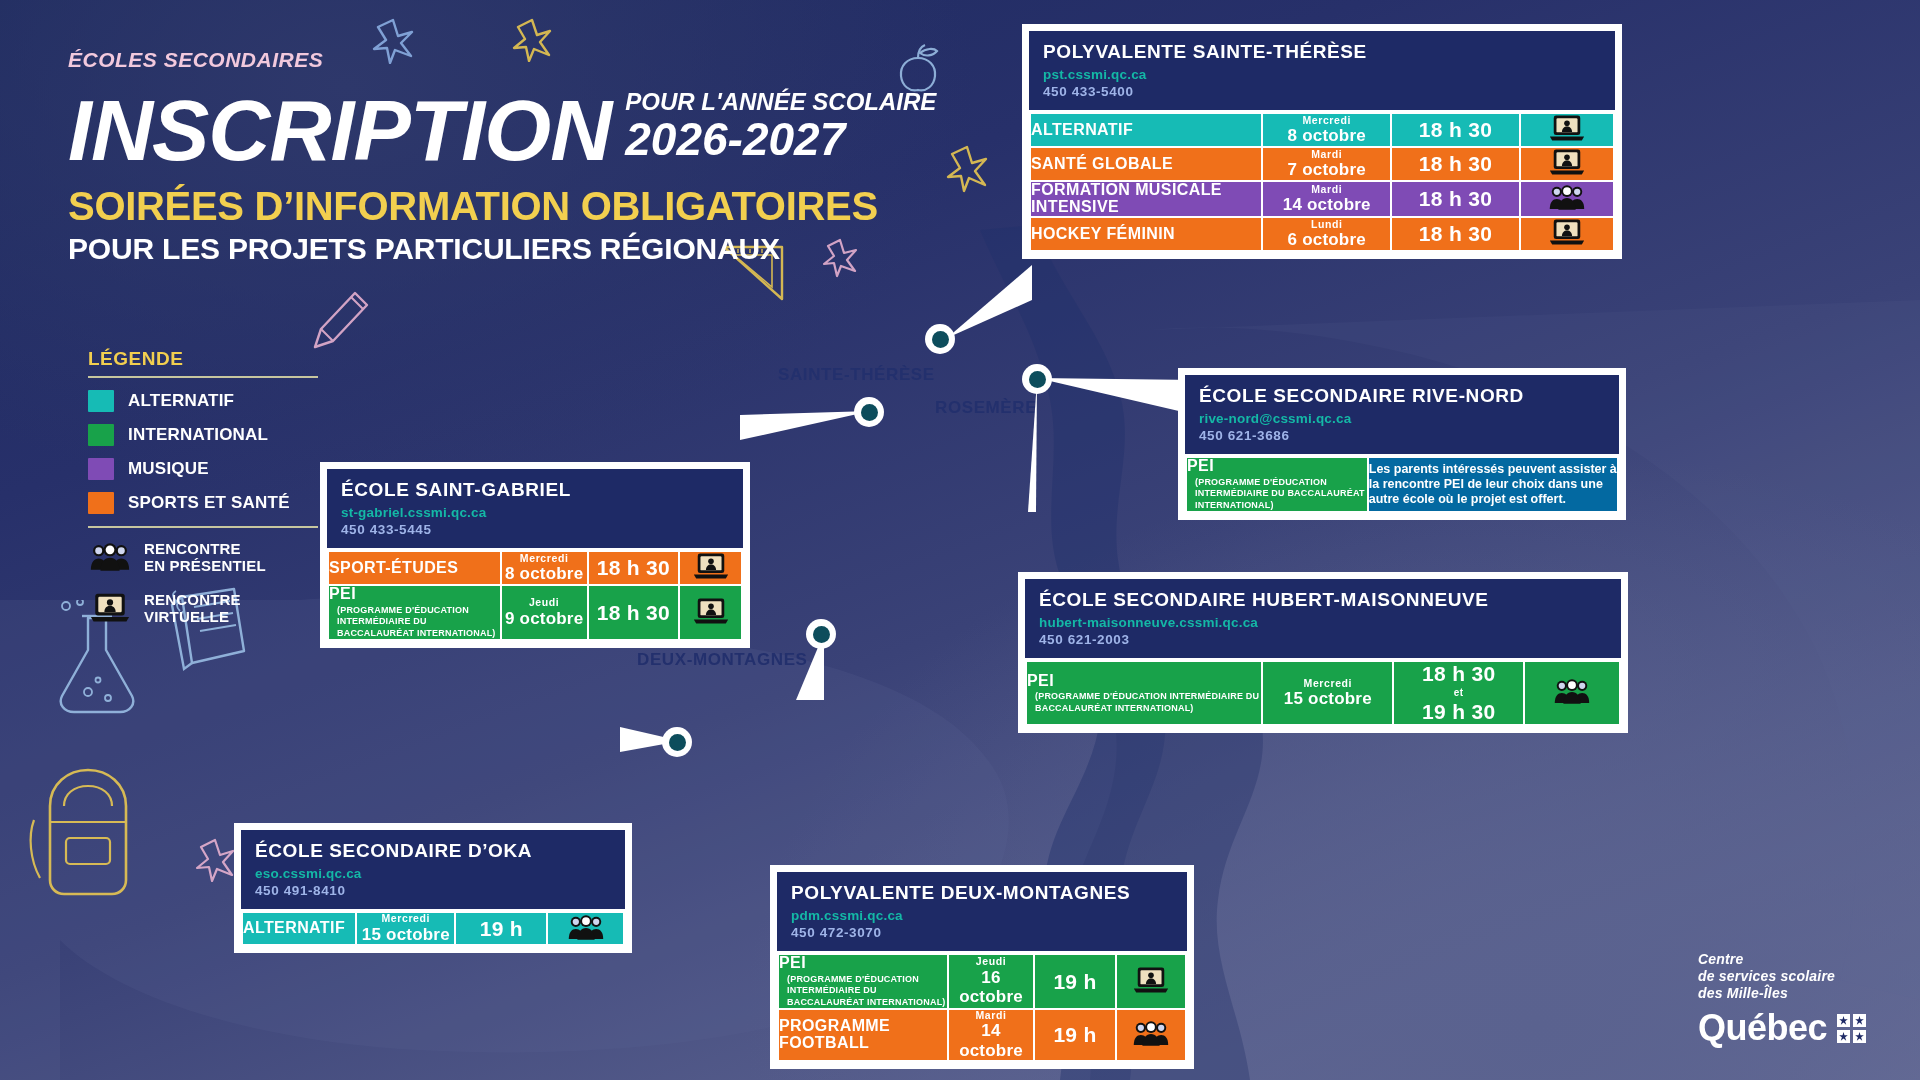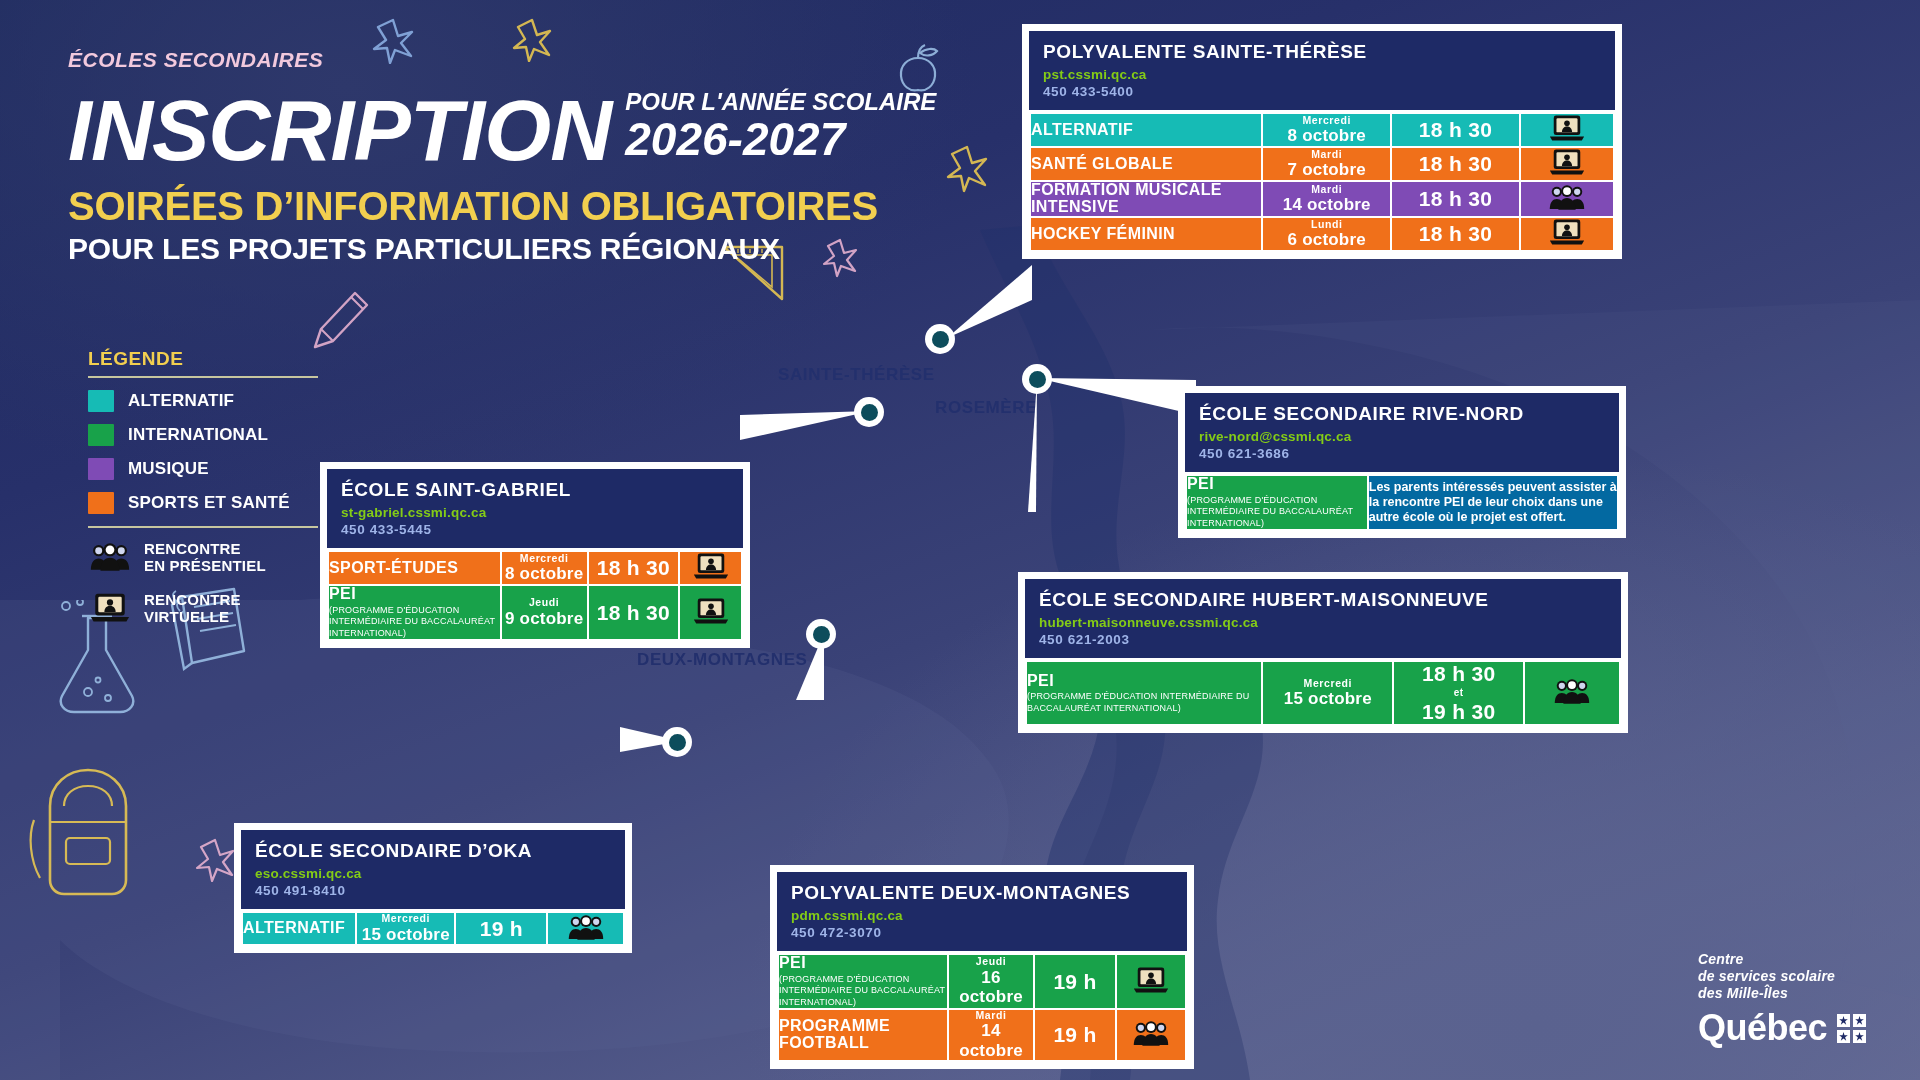--- a/index.html
+++ b/index.html
@@ -71,27 +71,27 @@
   
   .connector{position:absolute;pointer-events:none;}
   .pin{position:absolute;width:30px;height:30px;border-radius:50%;background:#fff;
        display:flex;align-items:center;justify-content:center;}
   .pin i{width:17px;height:17px;border-radius:50%;background:#0d4d5c;display:block;}
 
   
   .card{position:absolute;background:#ffffff;padding:7px;box-sizing:border-box;}
   .card-head{background:#1e2a66;padding:10px 14px 11px 14px;}
   .card-title{color:#fff;font-size:19px;font-weight:bold;letter-spacing:.6px;line-height:1.12;margin:0;}
-  .card-web{color:#84cc16;font-size:13.5px;font-weight:bold;margin:5px 0 0 0;letter-spacing:.2px;}
+  .card-web{color:#14b8a6;font-size:13.5px;font-weight:bold;margin:5px 0 0 0;letter-spacing:.2px;}
   .card-tel{color:#9fb4e8;font-size:13.5px;font-weight:bold;margin:2px 0 0 0;letter-spacing:.6px;}
   table.rows{border-collapse:separate;border-spacing:2px;width:100%;margin-top:2px;table-layout:fixed;}
   table.rows td{vertical-align:middle;padding:0;}
   .c-prog{padding:8px 12px;color:#fff;}
   .prog-name{font-size:16px;font-weight:bold;letter-spacing:.4px;line-height:1.05;}
-  .prog-sub{font-size:9px;font-weight:normal;line-height:1.25;letter-spacing:.2px;margin-top:2px;}
+  .prog-sub{font-size:9px;font-weight:bold;line-height:1.25;letter-spacing:.2px;margin-top:2px;margin-left:8px;}
   .c-date{text-align:center;color:#fff;padding:6px 6px;}
   .date-day{font-size:10.5px;font-weight:bold;letter-spacing:.6px;line-height:1.1;}
   .date-num{font-size:17px;font-weight:bold;letter-spacing:.2px;line-height:1.15;}
   .c-time{text-align:center;color:#fff;font-size:21px;font-weight:bold;padding:6px 8px;letter-spacing:.3px;}
   .c-time .et{display:block;font-size:10px;font-weight:bold;letter-spacing:.5px;line-height:1.4;}
   .c-ico{text-align:center;padding:4px 6px;}
   .note-cell{color:#fff;font-size:12.5px;font-weight:bold;line-height:1.22;padding:9px 11px;}
 
   
   .footer{position:absolute;right:54px;bottom:34px;text-align:left;}
@@ -367,21 +367,21 @@
     <rect x="6" y="2" width="34" height="25" rx="3" fill="#111"></rect>
     <rect x="9.5" y="5.5" width="27" height="18" rx="1.5" fill="#efe0bf"></rect>
     <circle cx="23" cy="12" r="3.6" fill="#111"></circle>
     <path d="M16.5 23 C16.5 18.5, 19.5 16, 23 16 C26.5 16, 29.5 18.5, 29.5 23 Z" fill="#111"></path>
     <path d="M1 29 L45 29 L42 34 L4 34 Z" fill="#111"></path>
   </svg></td>
             </tr>
           </tbody>
         </table>
       </div>
-      <div class="card" style="left: 1178px; top: 386px; width: 448px;">
+      <div class="card" style="left: 1178px; top: 368px; width: 448px;">
         <div class="card-head">
       <p class="card-title">ÉCOLE SECONDAIRE RIVE-NORD</p>
       <p class="card-web">rive-nord@cssmi.qc.ca</p>
       <p class="card-tel">450 621-3686</p>
     </div>
         <table class="rows">
           <colgroup>
             <col style="width:42%">
             <col style="width:58%">
           </colgroup>

